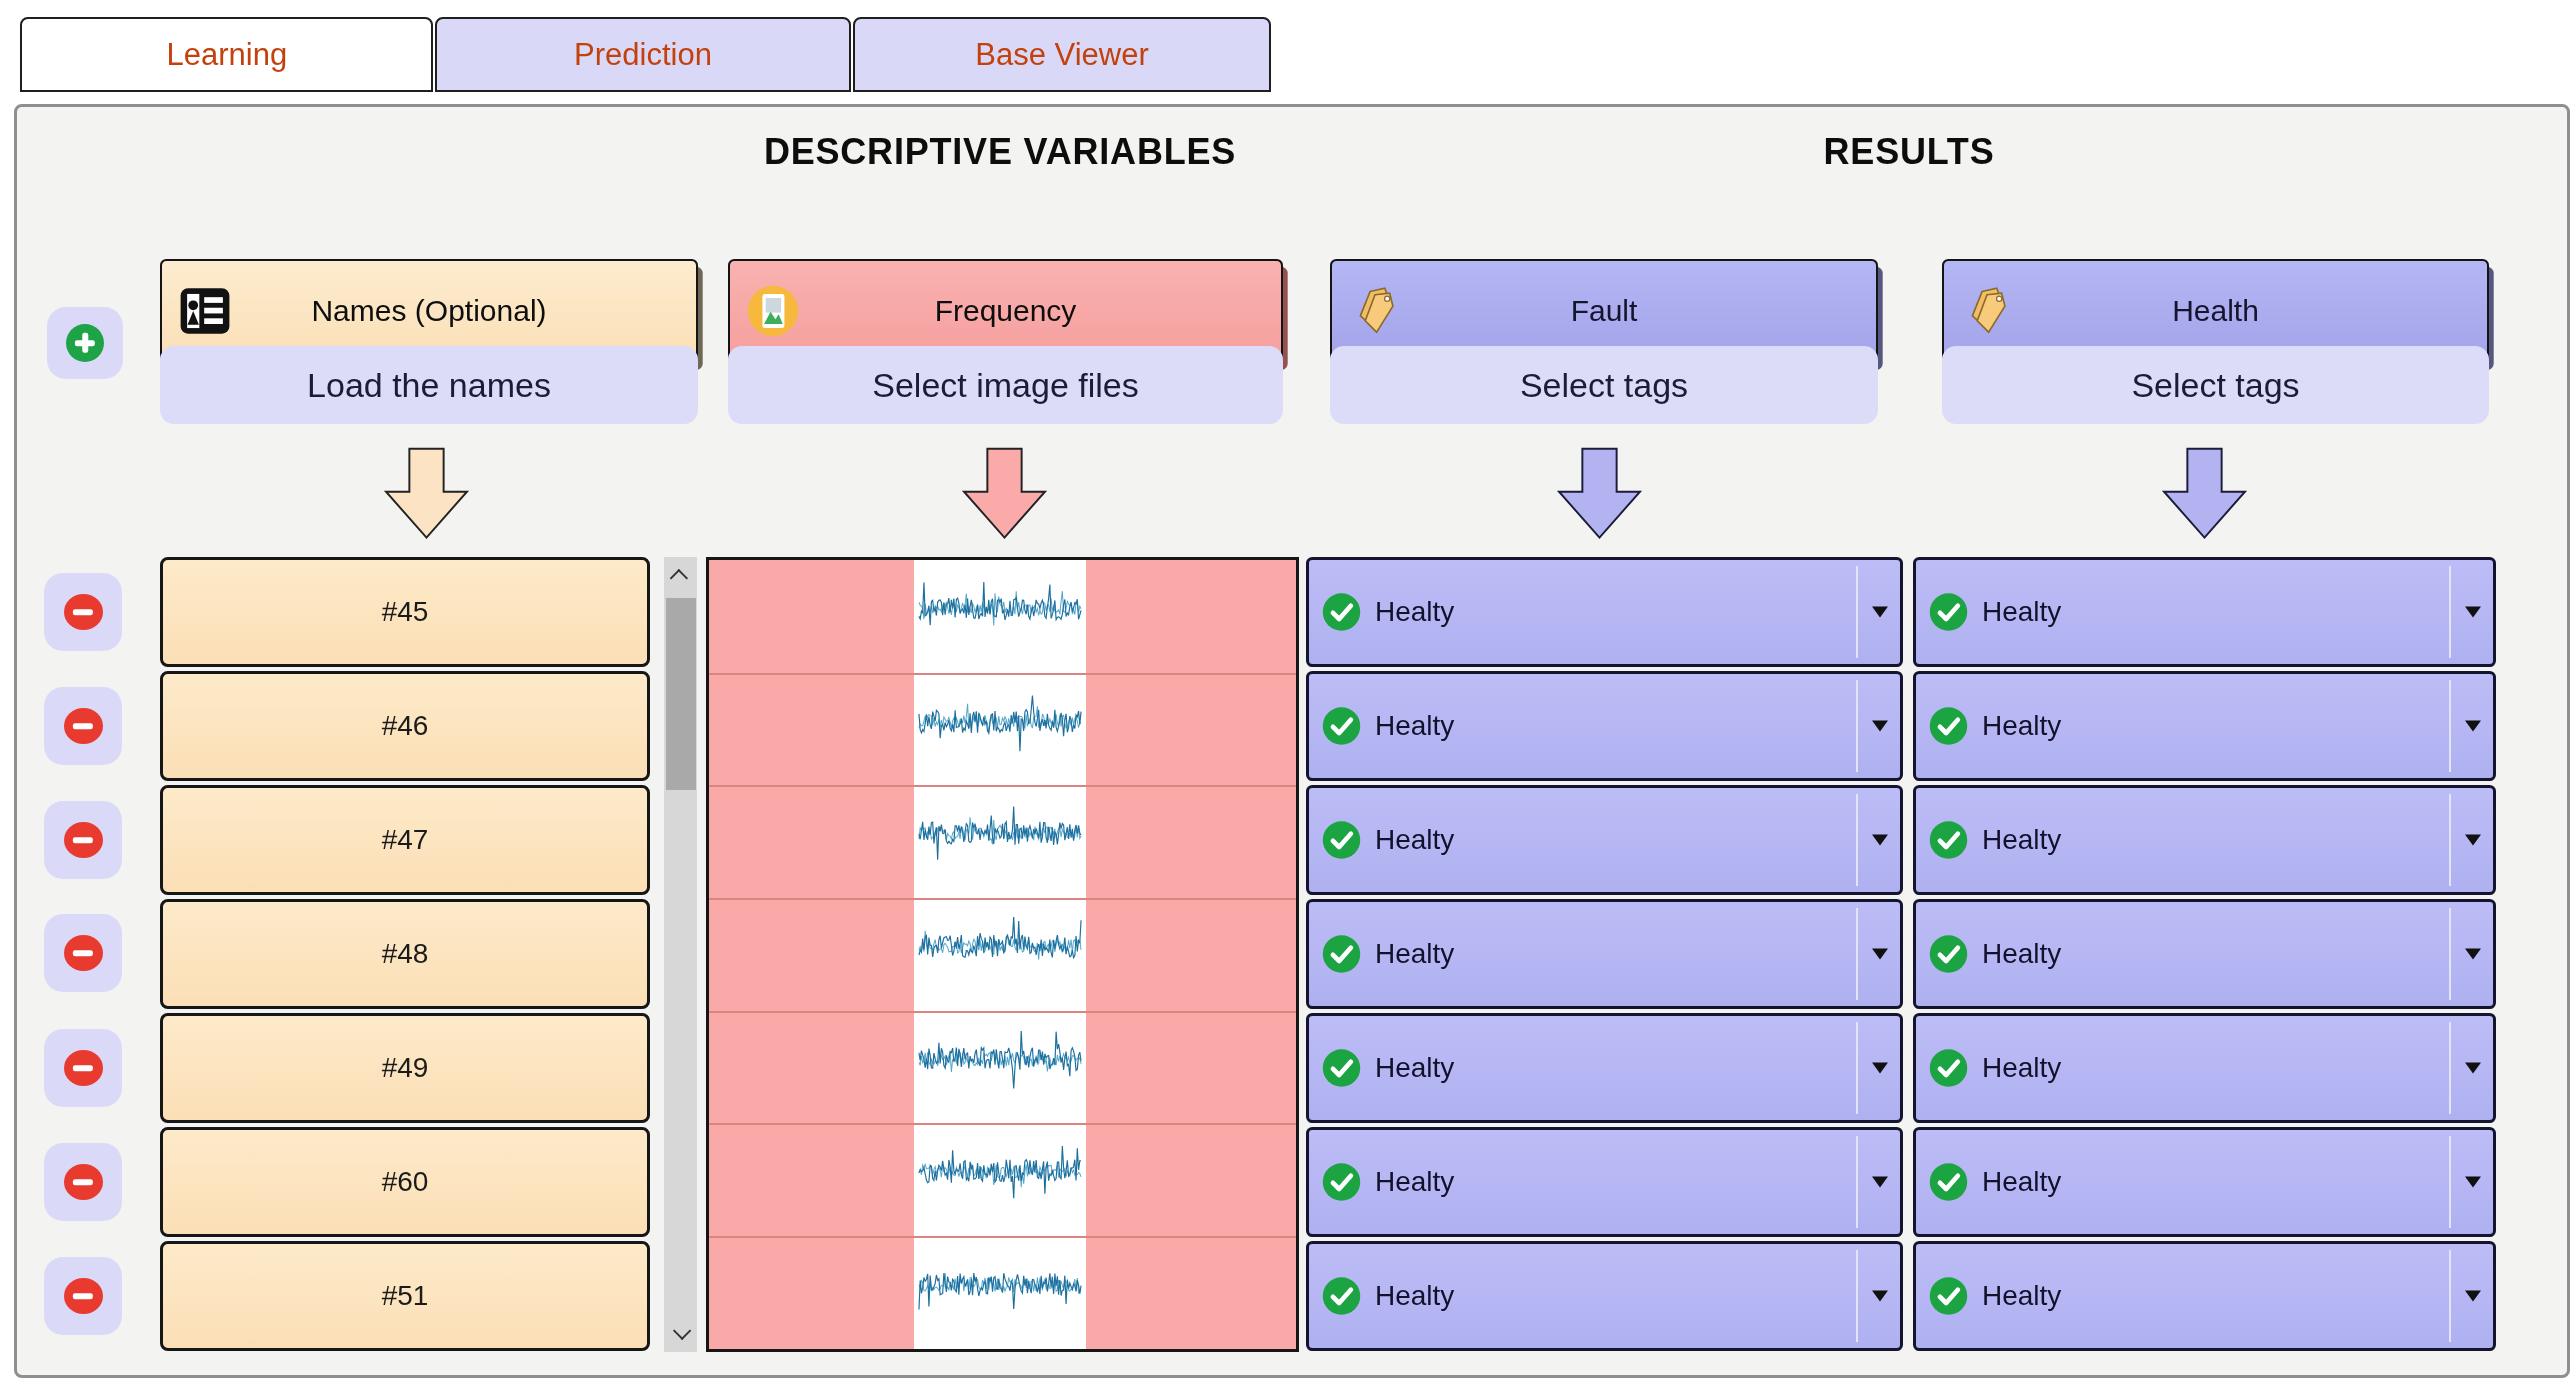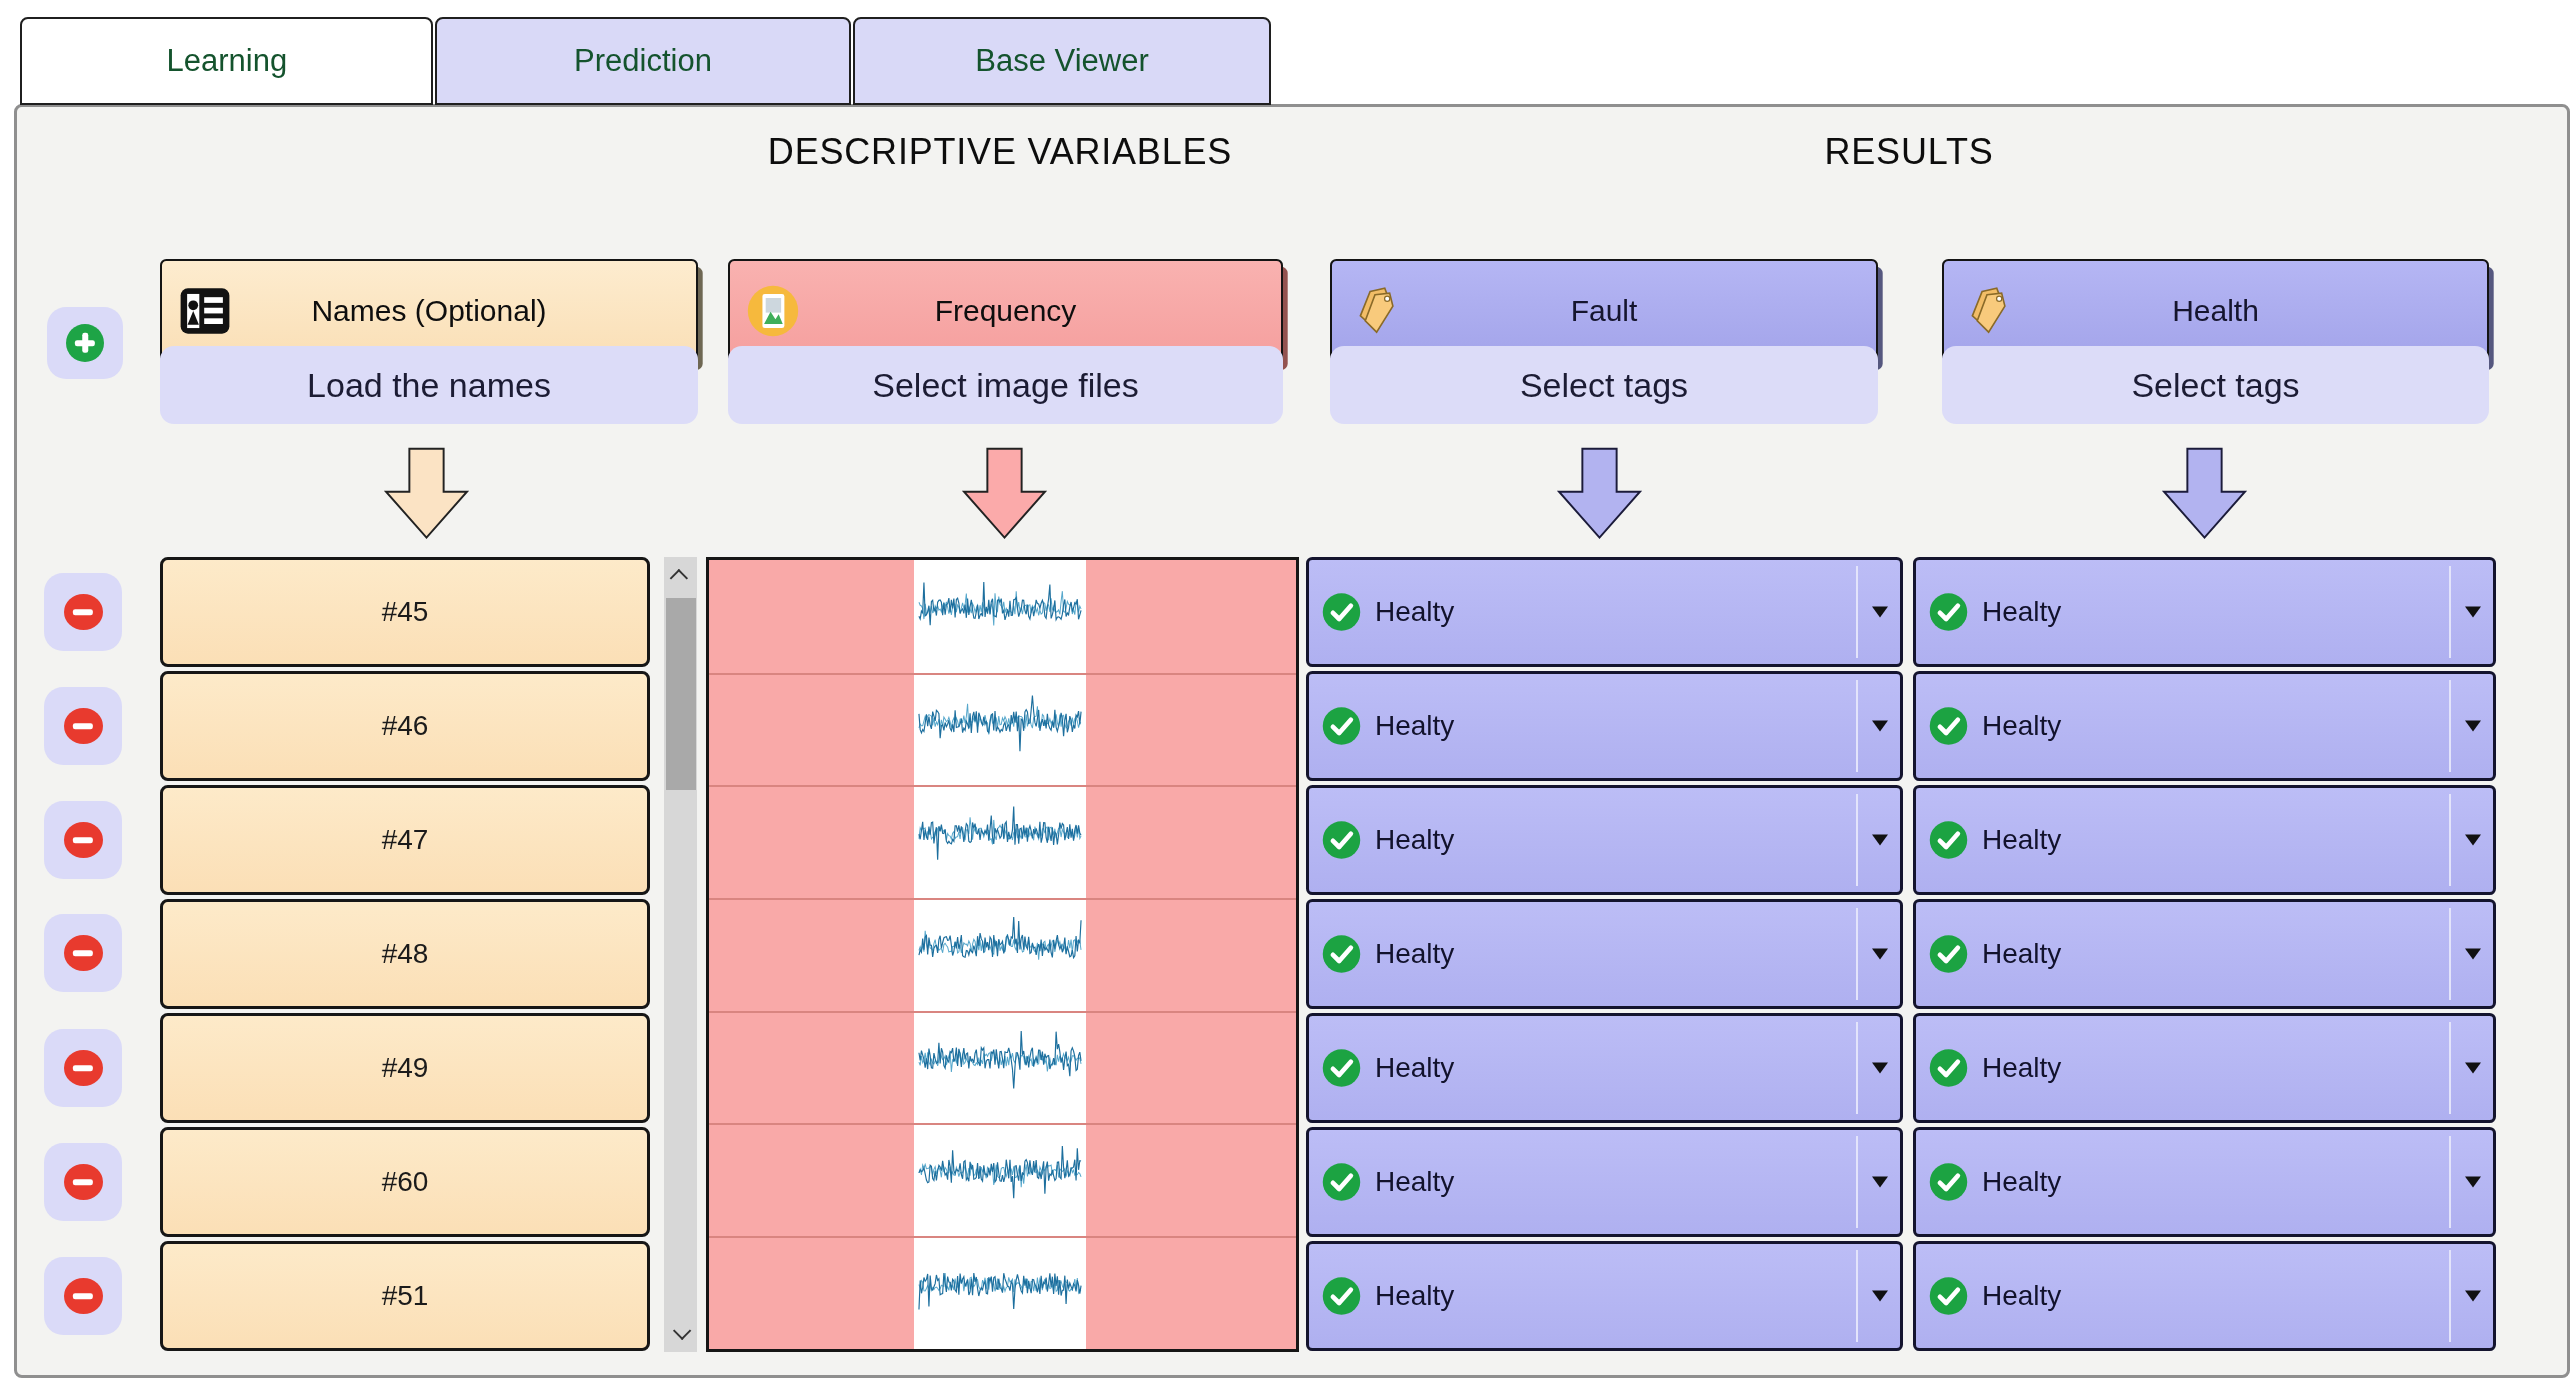--- a/index.html
+++ b/index.html
@@ -2,36 +2,36 @@
 <html style="font-size:12.5px"><head>
 <meta charset="utf-8">
 <style>
   html,body{margin:0;padding:0;}
   body{
     width:2576px;height:1392px;position:relative;background:#ffffff;
     font-family:"Liberation Sans", sans-serif;color:#111;overflow:hidden;
   }
   
   .tab{
-    position:absolute;top:17px;height:88px;box-sizing:border-box;
+    position:absolute;top:17px;height:75px;box-sizing:border-box;
     border:2.3px solid #1f1f1f;border-radius:7.8px 7.8px 0 0;background:#d9d9f7;
     display:flex;align-items:center;justify-content:center;
-    font-size:31px;color:#14532d;z-index:3;cursor:pointer;
+    font-size:31px;color:#c2410c;z-index:3;cursor:pointer;
   }
   .tab.active{background:#ffffff;}
   #tab-learning{left:20.3px;width:413px;}
   #tab-prediction{left:435px;width:416px;text-align:right;}
   #tab-baseviewer{left:853px;width:418px;}
   
   .panel{
     position:absolute;left:14px;top:104px;width:2556px;height:1274px;box-sizing:border-box;
     background:#f3f3f1;border:3.1px solid #8f8f8f;border-radius:7.8px;z-index:1;
   }
   .heading{
-    position:absolute;top:131px;font-size:36px;font-weight:400;color:#0d0d0d;
+    position:absolute;top:131px;font-size:36px;font-weight:700;color:#0d0d0d;
     transform:translateX(-50%);z-index:4;letter-spacing:0.8px;white-space:nowrap;
   }
   #h-desc{left:1000px;}
   #h-res{left:1909px;}
   
   .square-btn{
     position:absolute;background:#dadaf8;border-radius:19px;z-index:4;cursor:pointer;
     display:flex;align-items:center;justify-content:center;
   }
   #add-btn{left:47px;top:307px;width:76px;height:72px;}

